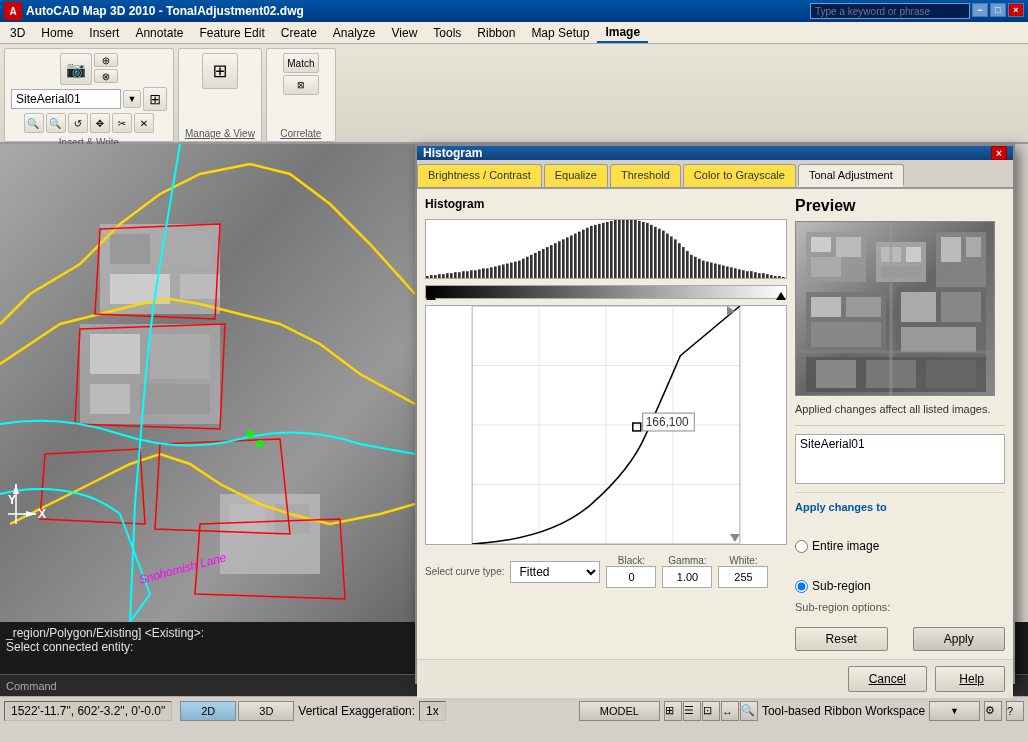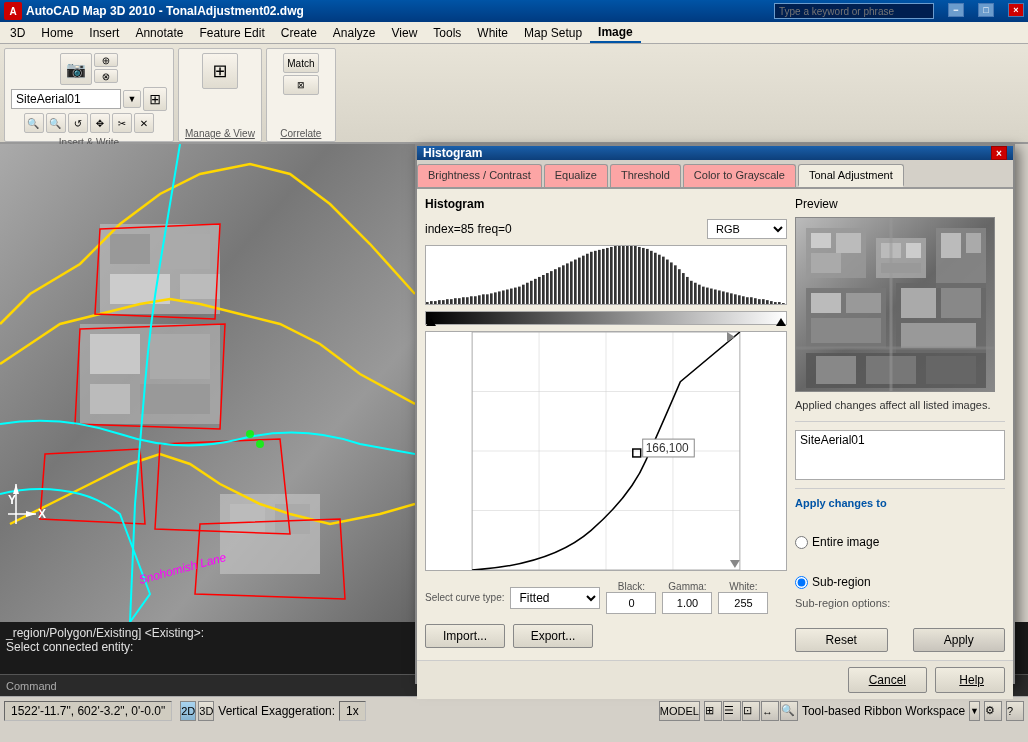--- a/index.html
+++ b/index.html
@@ -11,21 +11,21 @@
       background: linear-gradient(to bottom, #0054a6, #003a80);
       display: flex;
       align-items: center;
       justify-content: space-between;
       padding: 0 4px;
       color: white;
       font-size: 11px;
       font-weight: bold;
     }
     #titlebar-left { display: flex; align-items: center; gap: 4px; }
-    #titlebar-right { display: flex; gap: 14px; }
+    #titlebar-right { display: flex; gap: 2px; }
     .title-btn {
       width: 16px; height: 14px;
       background: #6b9ccd;
       border: 1px solid #4a7ab5;
       color: white;
       font-size: 9px;
       display: flex; align-items: center; justify-content: center;
       cursor: pointer;
     }
     .title-logo {
@@ -153,21 +153,21 @@
 
     
     #dialog-tabs {
       display: flex;
       background: #d4d0c8;
       border-bottom: 2px solid #999;
       padding-top: 4px;
     }
     .dialog-tab {
       padding: 4px 10px;
-      background: #fca5a5;
+      background: #fde047;
       border: 1px solid #999;
       border-bottom: none;
       margin-right: 2px;
       cursor: pointer;
       font-size: 11px;
       color: #333;
       border-radius: 3px 3px 0 0;
     }
     .dialog-tab.active {
       background: #f0ece0;
@@ -294,22 +294,22 @@
     }
 
     
     #preview-panel {
       width: 210px;
       display: flex;
       flex-direction: column;
       gap: 6px;
     }
     #preview-label {
-      font-size: 12px;
-      font-weight: normal;
+      font-size: 16px;
+      font-weight: bold;
     }
     #preview-image {
       width: 200px;
       height: 175px;
       background: #444;
       border: 1px solid #888;
       overflow: hidden;
       position: relative;
     }
     #preview-note {
@@ -381,21 +381,21 @@
     }
     .status-item {
       padding: 2px 6px;
       border: 1px inset #bbb;
       background: #d0ccc0;
       height: 20px;
       display: flex;
       align-items: center;
     }
     .status-btn {
-      padding: 2px 0;
+      padding: 2px 20px;
       background: linear-gradient(to bottom, #e8e4d8, #c8c4bc);
       border: 1px solid #888;
       cursor: pointer;
       height: 20px;
       display: flex;
       align-items: center;
       font-size: 11px;
     }
     .status-btn.active { background: linear-gradient(to bottom, #a8d4f0, #88b4d0); }
 
@@ -462,21 +462,21 @@
 <div id="menubar">
   <span class="menu-item">3D</span>
   <span class="menu-item">Home</span>
   <span class="menu-item">Insert</span>
   <span class="menu-item">Annotate</span>
   <span class="menu-item">Feature Edit</span>
   <span class="menu-item">Create</span>
   <span class="menu-item">Analyze</span>
   <span class="menu-item">View</span>
   <span class="menu-item">Tools</span>
-  <span class="menu-item">White</span>
+  <span class="menu-item">Ribbon</span>
   <span class="menu-item">Map Setup</span>
   <span class="menu-item" style="font-weight:bold; border-bottom:2px solid #0054a6;">Image</span>
 </div>
 
 <div id="ribbon">
   <div class="ribbon-group">
     <div class="ribbon-btn-row">
       <div class="ribbon-btn">📷</div>
       <div style="display:flex;flex-direction:column;gap:2px;">
         <div class="ribbon-btn" style="width:24px;height:14px;font-size:10px;">⊕</div>
@@ -590,29 +590,20 @@
       <div class="dialog-tab">Color to Grayscale</div>
       <div class="dialog-tab active">Tonal Adjustment</div>
     </div>
 
     <div id="dialog-content">
 
       <div id="histogram-panel">
 
         <div id="histogram-header">Histogram</div>
 
-        <div id="histogram-info">
-          <span>index=85 freq=0</span>
-          <select id="rgb-select">
-            <option>RGB</option>
-            <option>Red</option>
-            <option>Green</option>
-            <option>Blue</option>
-          </select>
-        </div>
 
         <div id="histogram-bars">
           <svg width="100%" height="100%" viewBox="0 0 270 60" preserveAspectRatio="none">
 
             <g fill="#333">
               <rect x="0" y="58" width="2" height="2"></rect>
               <rect x="3" y="57" width="2" height="3"></rect>
               <rect x="6" y="57" width="2" height="3"></rect>
               <rect x="9" y="56" width="2" height="4"></rect>
               <rect x="12" y="56" width="2" height="4"></rect>
@@ -748,24 +739,20 @@
           <div class="value-field-group">
             <span class="value-label">Gamma:</span>
             <input class="value-field" value="1.00" style="">
           </div>
           <div class="value-field-group">
             <span class="value-label">White:</span>
             <input class="value-field" value="255" style="">
           </div>
         </div>
 
-        <div id="dialog-buttons-row">
-          <button class="action-btn">Import...</button>
-          <button class="action-btn">Export...</button>
-        </div>
       </div>
 
       <div id="preview-panel">
         <div id="preview-label">Preview</div>
 
         <div id="preview-image">
           <svg width="200" height="175" viewBox="0 0 200 175">
             <defs>
               <linearGradient id="previewGrad" x1="0" y1="0" x2="1" y2="1">
                 <stop offset="0%" stop-color="#bbb"></stop>

